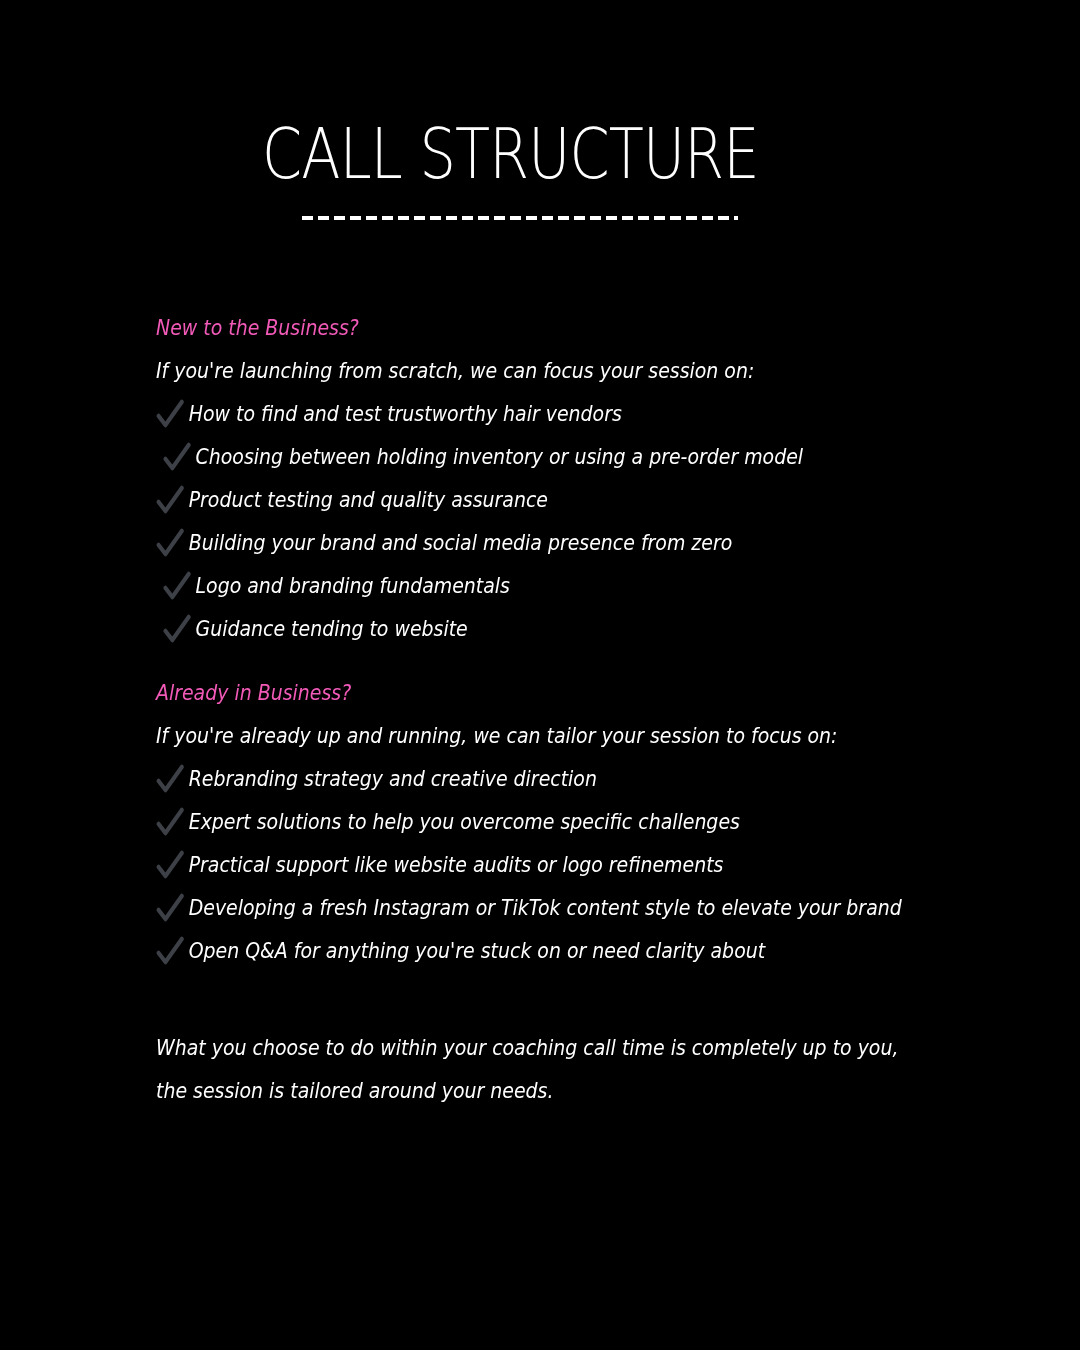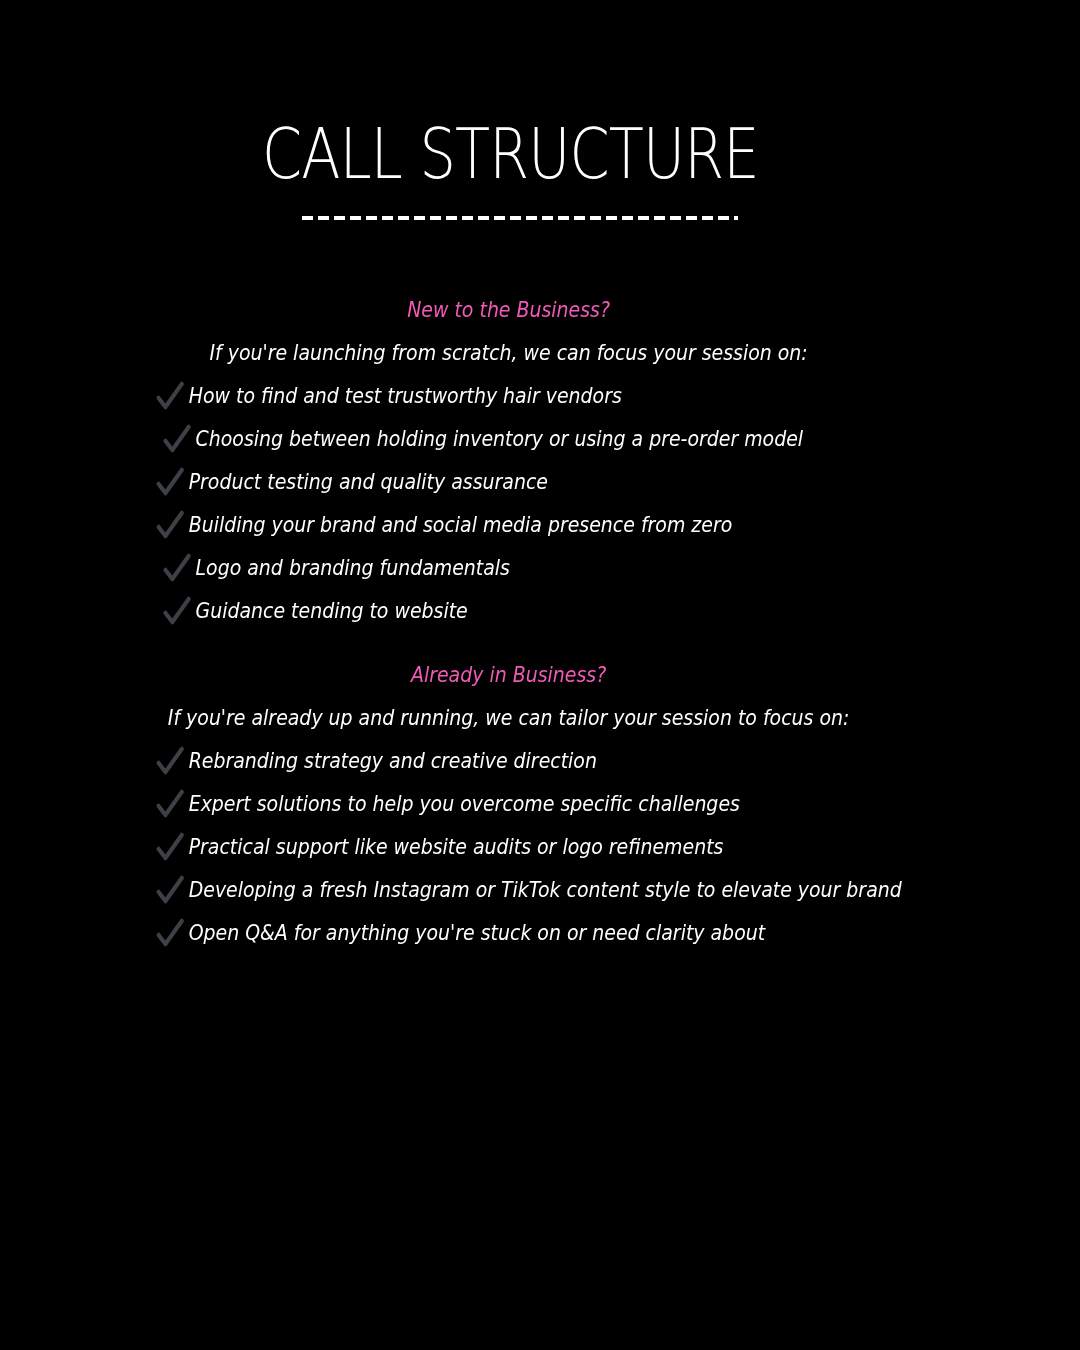--- a/index.html
+++ b/index.html
@@ -26,23 +26,22 @@
     color: #ffffff;
   }
   .divider {
     position: absolute;
     left: 302px; top: 216px;
     width: 436px; height: 4px;
     background-image: repeating-linear-gradient(90deg, #ffffff 0 11px, transparent 11px 16px);
   }
   .content {
     position: absolute;
-    left: 156px; top: 288px;
+    left: 156px; top: 306px;
     width: 820px;
-    text-align: center;
   }
   .line {
     font-size: 22px;
     height: 43px;
     line-height: 43px;
     white-space: nowrap;
     font-style: italic;
     transform: scaleX(0.86);
     transform-origin: 0 50%;
     color: #ffffff;
@@ -164,13 +163,17 @@
           <svg viewBox="0 0 34 30">
             <path d="M3 17 L11 26 L30 3" fill="none" stroke="#3d4046" stroke-width="4.5" stroke-linecap="round" stroke-linejoin="round"></path>
           </svg>
         </span>
       <span>Open Q&amp;A for anything you're stuck on or need clarity about</span>
     </div>
   </div>
 
   <div class="gap2"></div>
 
+  <div class="closing">
+    <div class="line">What you choose to do within your coaching call time is completely up to you,</div>
+    <div class="line">the session is tailored around your needs.</div>
+  </div>
 </div>
 
 </body></html>

